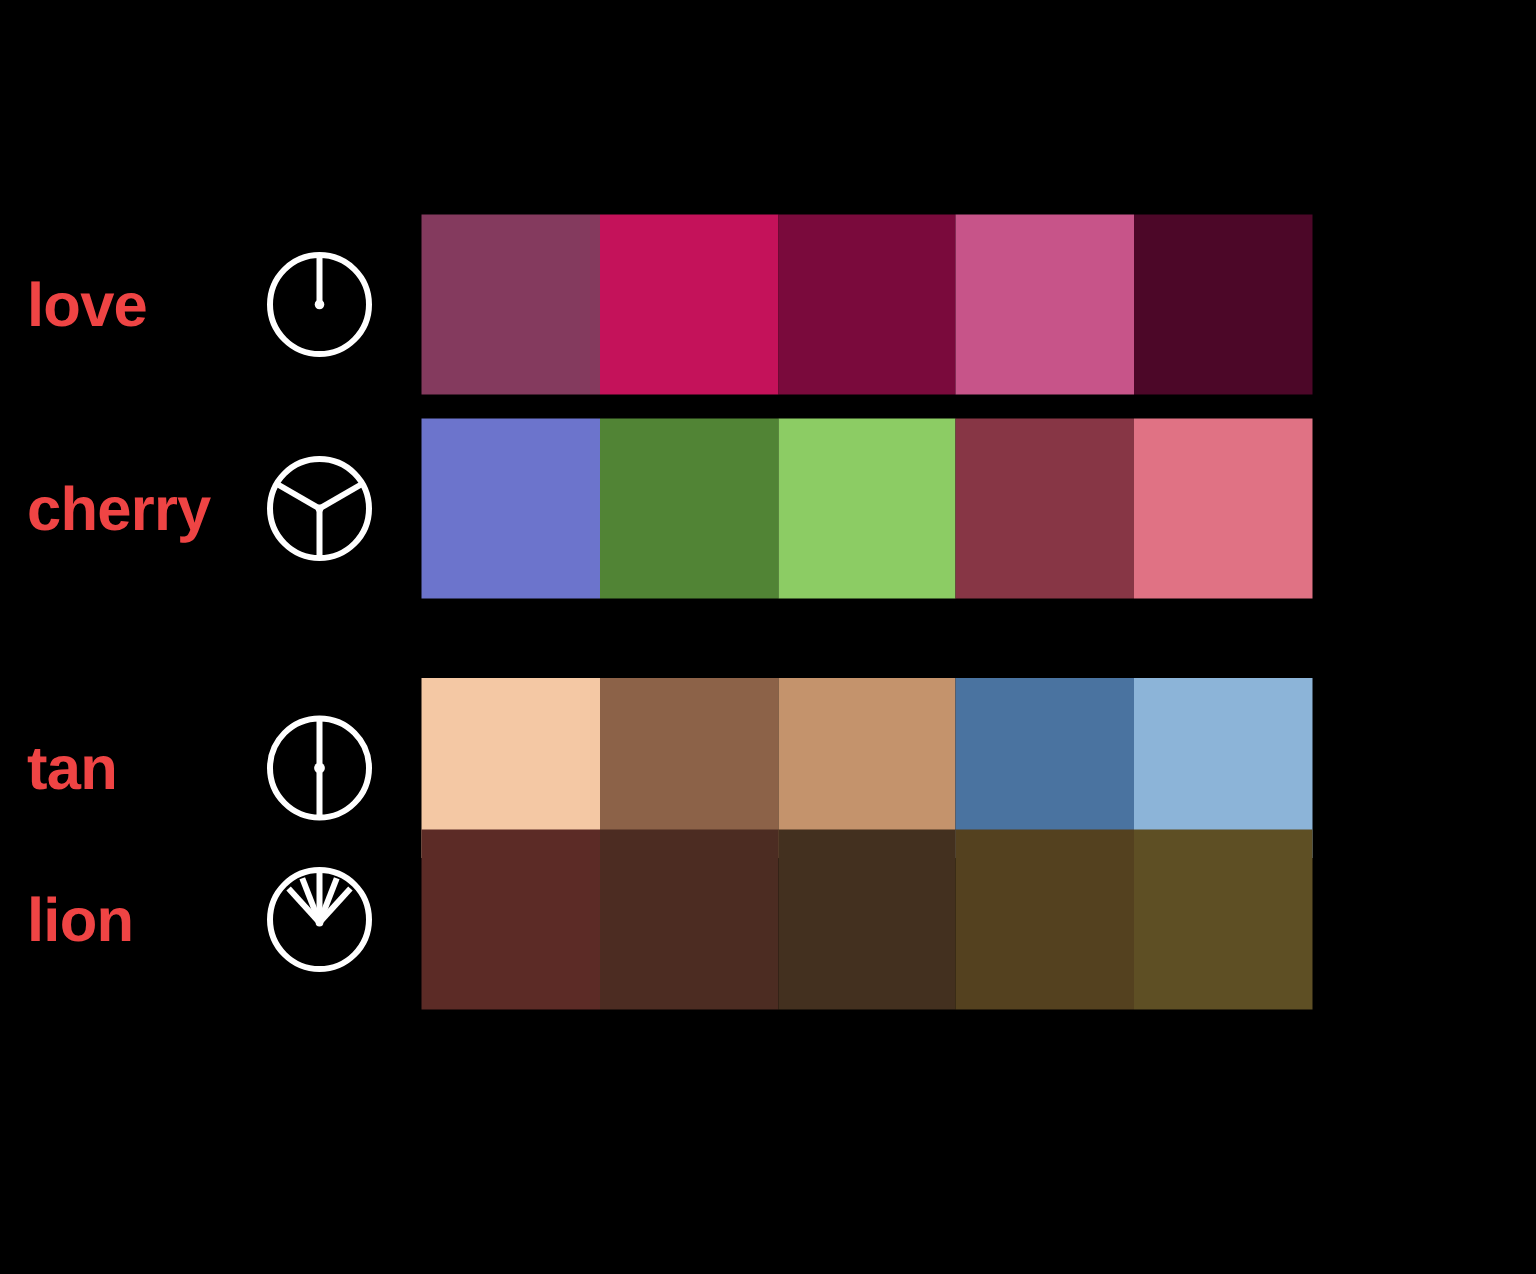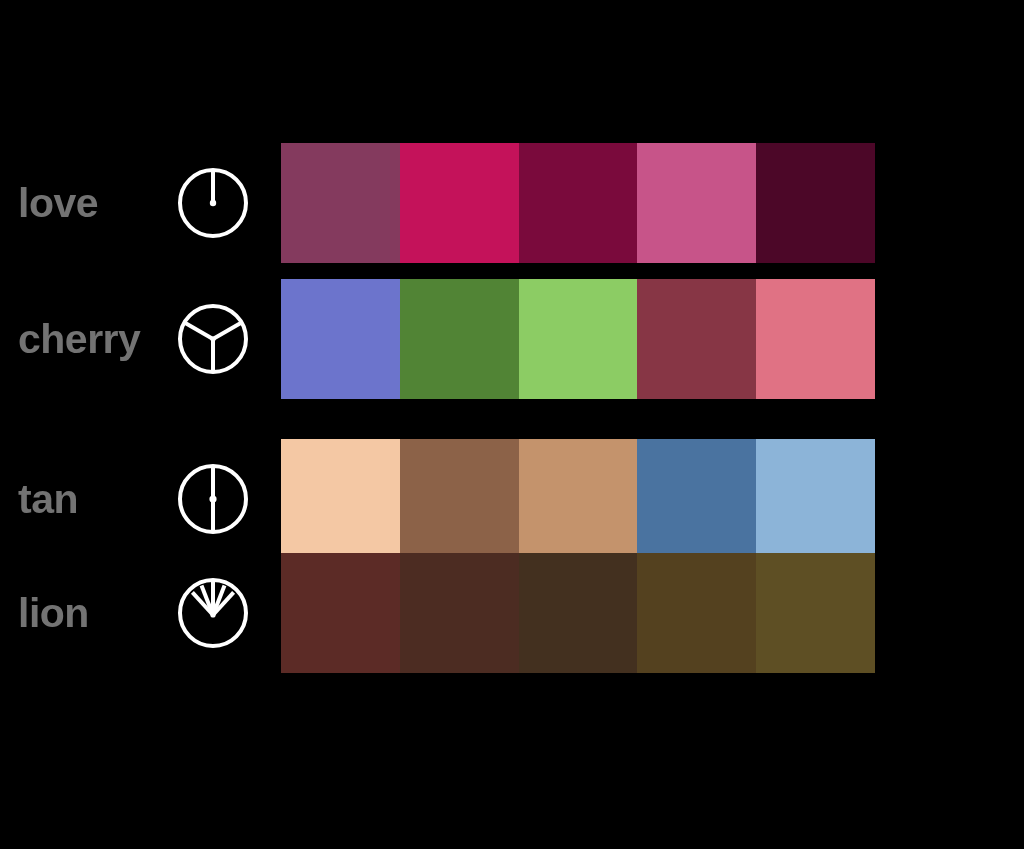--- a/index.html
+++ b/index.html
@@ -31,21 +31,21 @@
     width: 1024px;
     height: 120px;
     display: flex;
     align-items: center;
   }
 
   .row-label {
     position: absolute;
     left: 18px;
     width: 150px;
-    color: #737373;
+    color: #ef4444;
     font-size: 41px;
     font-weight: bold;
     letter-spacing: -0.5px;
     line-height: 1;
     white-space: nowrap;
   }
 
   .row-icon {
     position: absolute;
     left: 174px;
@@ -106,21 +106,21 @@
     </div>
     <div class="swatch-strip">
       <div class="swatch" style="background:#6c74cc;"></div>
       <div class="swatch" style="background:#518435;"></div>
       <div class="swatch" style="background:#8ccc64;"></div>
       <div class="swatch" style="background:#873645;"></div>
       <div class="swatch" style="background:#e07284;"></div>
     </div>
   </div>
 
-  <div class="palette-row" style="top:439px;">
+  <div class="palette-row" style="top:452px;">
     <div class="row-label">tan</div>
     <div class="row-icon">
       <svg viewBox="0 0 78 78" xmlns="http://www.w3.org/2000/svg">
         <circle cx="39" cy="39" r="33" fill="none" stroke="#ffffff" stroke-width="4"></circle>
         <line x1="39" y1="39" x2="39" y2="7" stroke="#ffffff" stroke-width="4"></line>
         <line x1="39" y1="39" x2="39" y2="71" stroke="#ffffff" stroke-width="4"></line>
         <circle cx="39" cy="39" r="3.6" fill="#ffffff"></circle>
       </svg>
     </div>
     <div class="swatch-strip">

